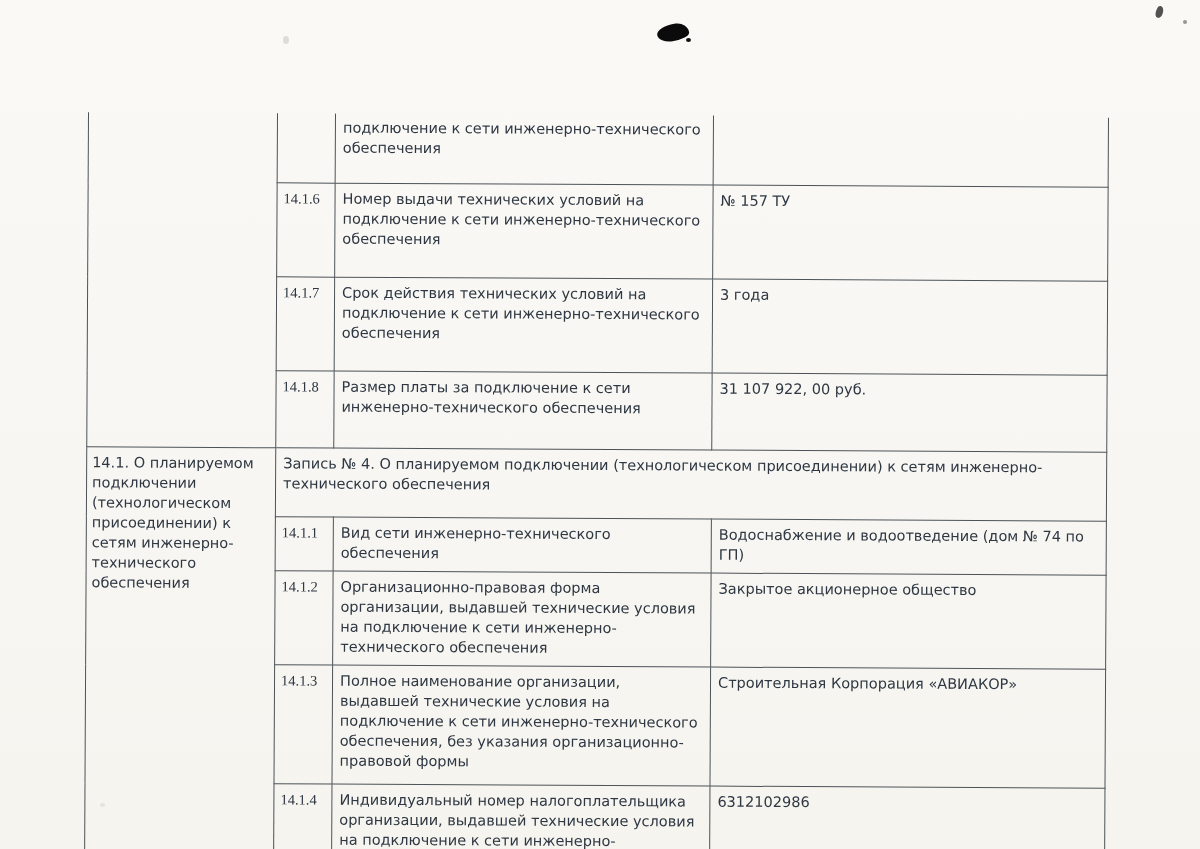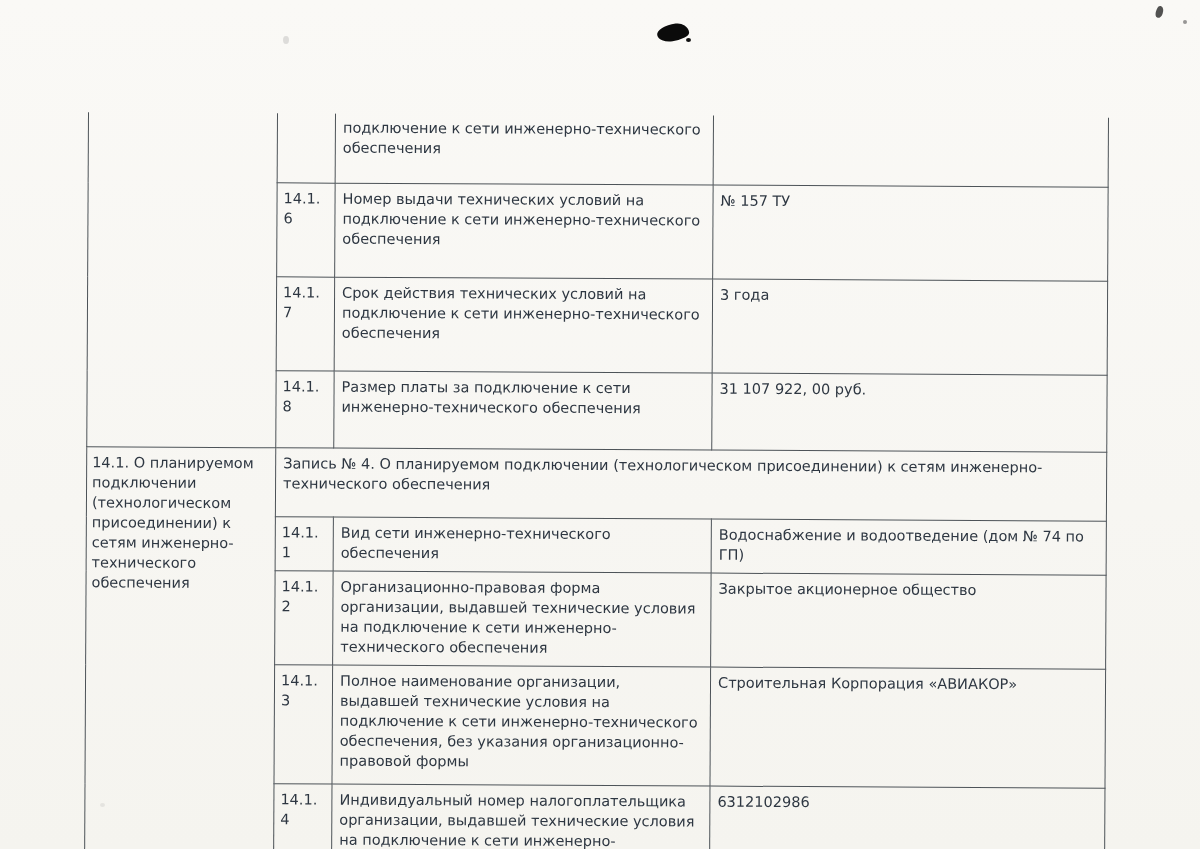--- a/index.html
+++ b/index.html
@@ -33,21 +33,21 @@
   col.c2{width:58px}
   col.c3{width:378px}
   col.c4{width:395px}
   td{
     border:1px solid #4d5358;
     vertical-align:top;
     padding:5px 8px 8px 7px;
     word-wrap:break-word;
   }
   tr.cut td{border-top:none;padding-top:4px;}
-  td.num{padding-left:6px;}
+  td.num{padding-left:6px;font-family:Liberation Serif, serif;}
   td.cat{padding-left:5px;}
   .h57 td{height:57px}
   .h80 td{height:80px}
   .h63 td{height:63px}
   .h55 td{height:55px}
   .h37 td{height:37px}
   .h105 td{height:105px}
   
   .blot{
     position:absolute;left:657px;top:24px;

